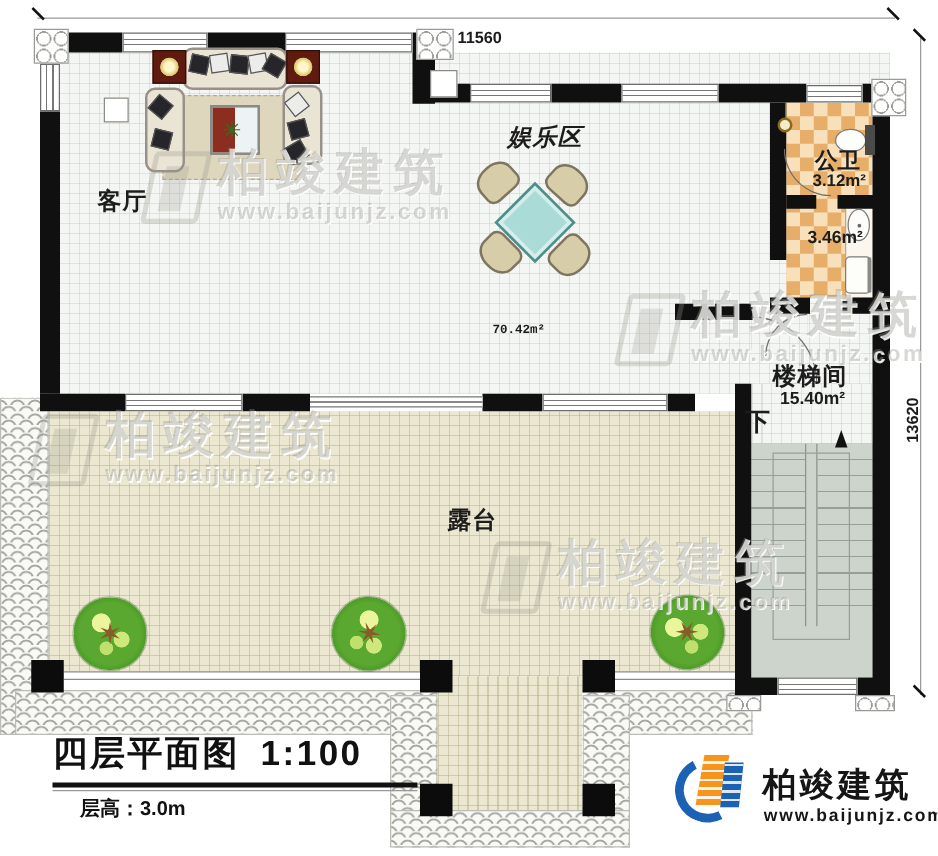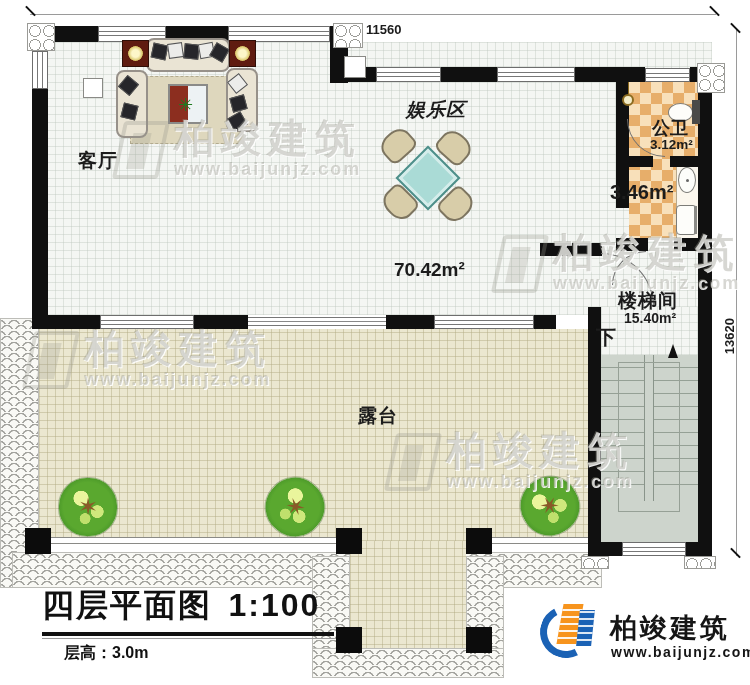--- a/index.html
+++ b/index.html
@@ -71,21 +71,21 @@
   
   .wm{display:flex;align-items:center;gap:10px;color:rgba(150,150,140,.38);
     text-shadow:1px 1px 0 rgba(255,255,255,.9);pointer-events:none;}
   .wm .wm-icon{width:46px;height:58px;border:4px solid rgba(150,150,140,.30);transform:skewX(-12deg);
     border-radius:4px;box-sizing:border-box;position:relative;}
   .wm .wm-icon::after{content:"";position:absolute;left:8px;top:8px;width:18px;height:36px;
     background:rgba(150,150,140,.25);}
   .wm .wm-name{font-size:40px;font-weight:bold;letter-spacing:7px;line-height:1;}
   .wm .wm-url{font-size:18px;font-weight:bold;letter-spacing:2px;line-height:1.3;}
   
-  .title-main{font-size:32px;font-weight:bold;color:#111;letter-spacing:2px;}
+  .title-main{font-size:28px;font-weight:bold;color:#111;letter-spacing:2px;}
   .title-sub{font-size:16px;font-weight:bold;color:#111;}
   .logo-name{font-size:27px;font-weight:900;color:#151515;letter-spacing:3px;}
   .logo-url{font-size:14px;font-weight:bold;color:#151515;letter-spacing:1.5px;}
   .swoosh{width:52px;height:52px;border:7px solid #1b62b5;border-radius:50%;
     border-top-color:transparent;border-right-color:transparent;transform:rotate(18deg);box-sizing:border-box;}
   .bldg-o{background:#f7941d;transform:skewX(-10deg);
     background-image:repeating-linear-gradient(0deg,transparent 0 5px,rgba(255,255,255,.9) 5px 7px);}
   .bldg-b{background:#1b62b5;transform:skewX(-6deg);
     background-image:repeating-linear-gradient(0deg,transparent 0 5px,rgba(255,255,255,.85) 5px 7px);}
   .arrow-up{width:0;height:0;border-left:5px solid transparent;border-right:5px solid transparent;border-bottom:14px solid #111;}
@@ -250,22 +250,22 @@
          <div class="wm-url">www.baijunjz.com</div>
       </div>
   </div>
 
   <div class="abs lbl lbl-dim" style="left:366px;top:22px;">11560</div>
   <div class="abs lbl lbl-dim vertical" style="left:722px;top:318px;">13620</div>
   <div class="abs lbl lbl-room" style="left:78px;top:148px;">客厅</div>
   <div class="abs lbl lbl-room" style="left:406px;top:97px;font-style:italic;">娱乐区</div>
   <div class="abs lbl" style="left:652px;top:116px;font-size:18px;">公卫</div>
   <div class="abs lbl lbl-area" style="left:650px;top:137px;">3.12m²</div>
-  <div class="abs lbl lbl-area" style="left:610px;top:181px;font-size:20px;">3.46m²</div>
-  <div class="abs lbl lbl-area" style="left:394px;top:259px;font-size:19px;">70.42m²</div>
+  <div class="abs lbl lbl-area" style="left:646px;top:181px;font-size:14px;">3.46m²</div>
+  <div class="abs lbl lbl-area" style="left:394px;top:259px;font-size:10px;font-family:Liberation Mono, monospace;">70.42m²</div>
   <div class="abs lbl lbl-room" style="left:618px;top:288px;">楼梯间</div>
   <div class="abs lbl lbl-area" style="left:624px;top:310px;font-size:14px;">15.40m²</div>
   <div class="abs lbl" style="left:596px;top:324px;font-size:20px;">下</div>
   <div class="abs lbl lbl-room" style="left:358px;top:403px;">露台</div>
 
   <div class="abs" style="left:42px;top:584px;width:330px;">
     <div>
       <span class="title-main">四层平面图</span>
       <span class="title-main" style="margin-left:12px;">1:100</span>
     </div>

